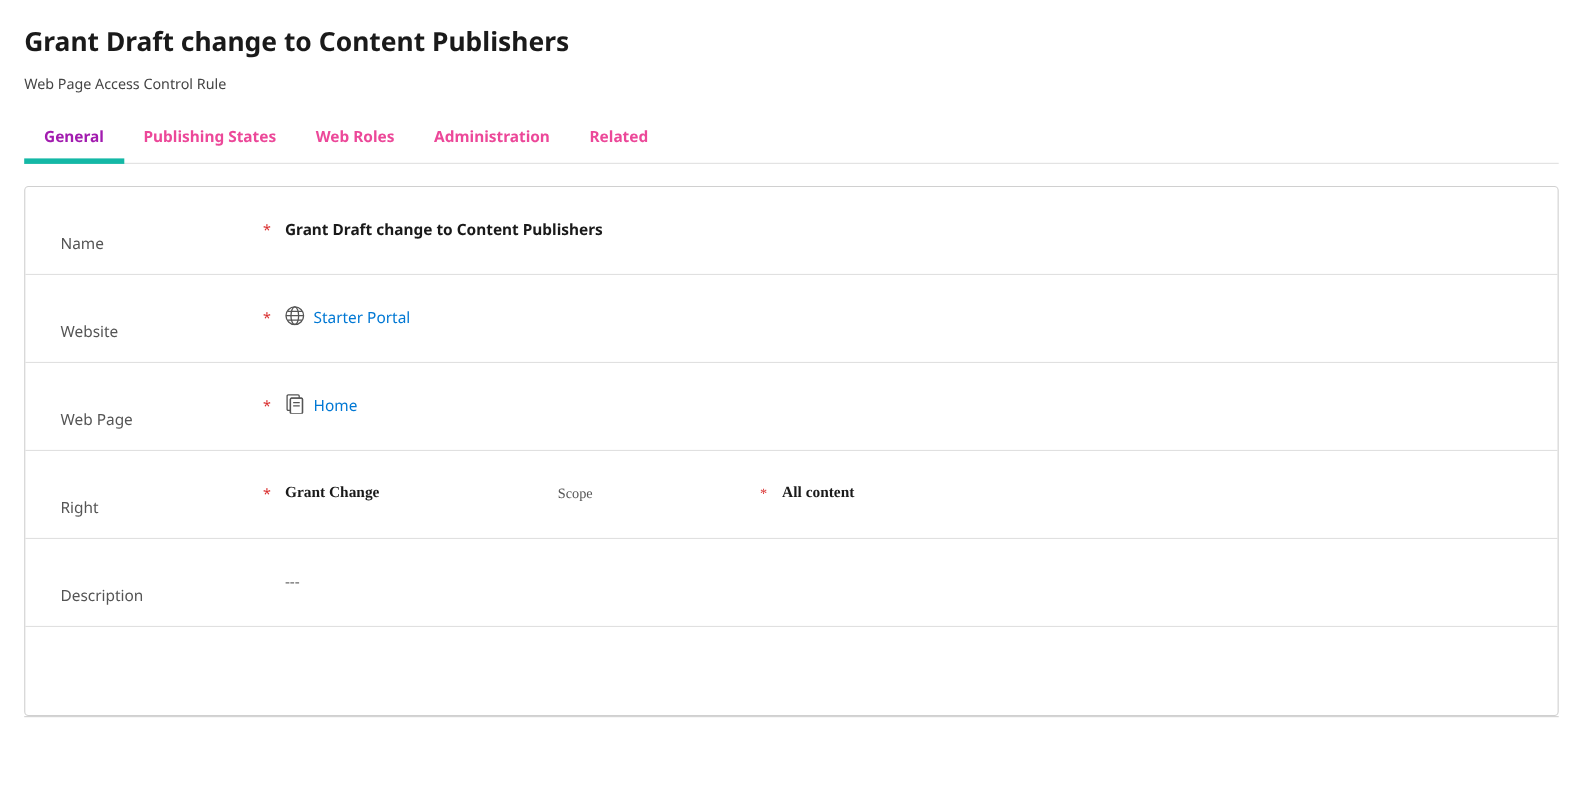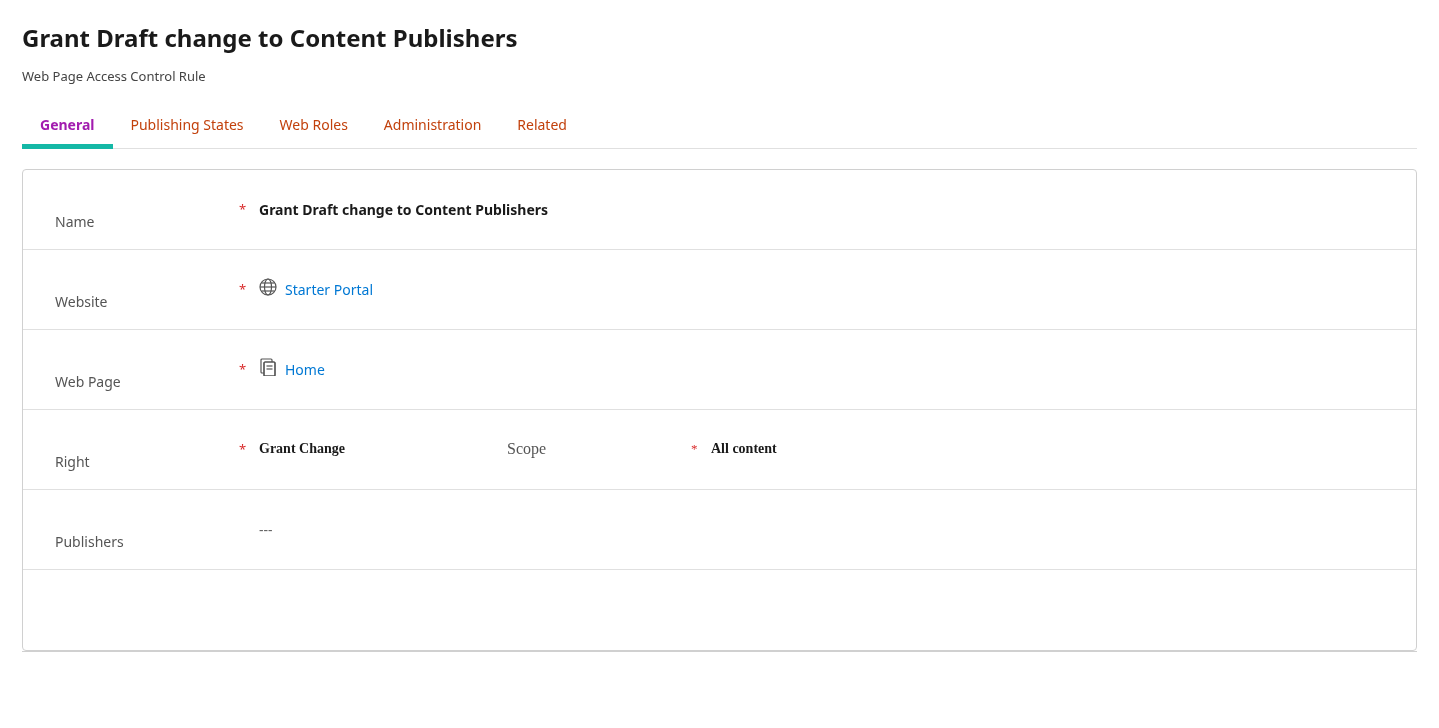--- a/index.html
+++ b/index.html
@@ -26,25 +26,26 @@
     }
     .tabs {
       display: flex;
       gap: 0;
       margin-top: 20px;
       border-bottom: 1px solid #e0e0e0;
     }
     .tab {
       padding: 10px 18px;
       font-size: 14px;
-      color: #c2410c;
+      color: #ec4899;
       cursor: pointer;
       border-bottom: 3px solid transparent;
       margin-bottom: -1px;
       white-space: nowrap;
+      font-weight: bold;
     }
     .tab.active {
       color: #a21caf;
       font-weight: 700;
       border-bottom: 5px solid #14b8a6;
     }
     .form-container {
       border: 1px solid #d0d0d0;
       border-radius: 4px;
       margin-top: 20px;
@@ -93,21 +94,21 @@
     .right-row {
       display: flex;
       align-items: center;
       flex: 1;
       font-family: Liberation Serif, serif;
     }
     .scope-label {
       width: 180px;
       min-width: 180px;
       color: #555;
-      font-size: 16px;
+      font-size: 13px;
       margin-left: 48px;
     }
   </style>
 </head>
 <body>
 
 <div class="page-container">
 
   <div>
     <h1 class="page-title">Grant Draft change to Content Publishers</h1>
@@ -169,21 +170,21 @@
       <span class="required-star">*</span>
       <div class="right-row">
         <span class="field-value" style="min-width:200px;">Grant Change</span>
         <span class="scope-label">Scope</span>
         <span class="required-star">*</span>
         <span class="field-value">All content</span>
       </div>
     </div>
 
     <div class="form-row">
-      <span class="field-label">Publishers</span>
+      <span class="field-label">Description</span>
       <span class="required-star" style="visibility:hidden;">*</span>
       <span class="field-value empty">---</span>
     </div>
 
     <div style="height: 80px;"></div>
 
   </div>
 
   <div style="border-top: 1px solid #d0d0d0; margin-top: 0;"></div>
 

